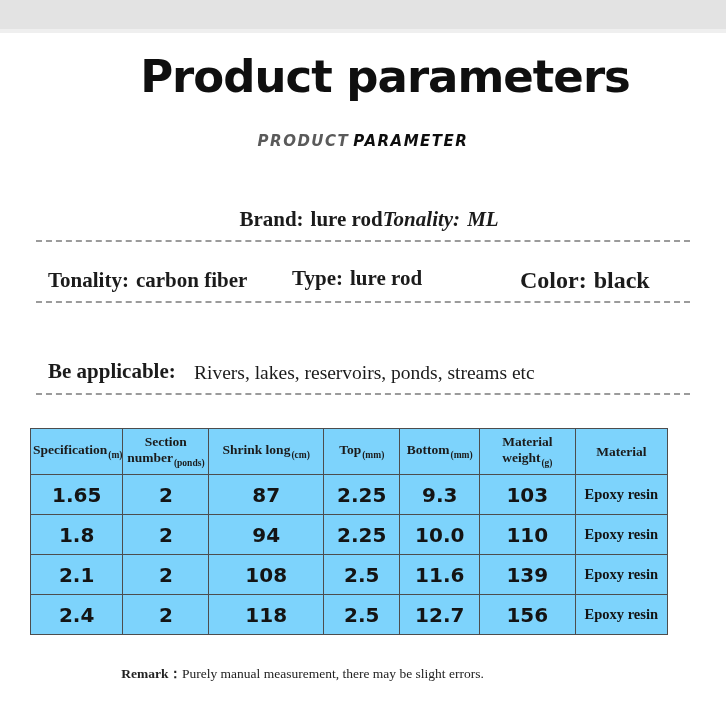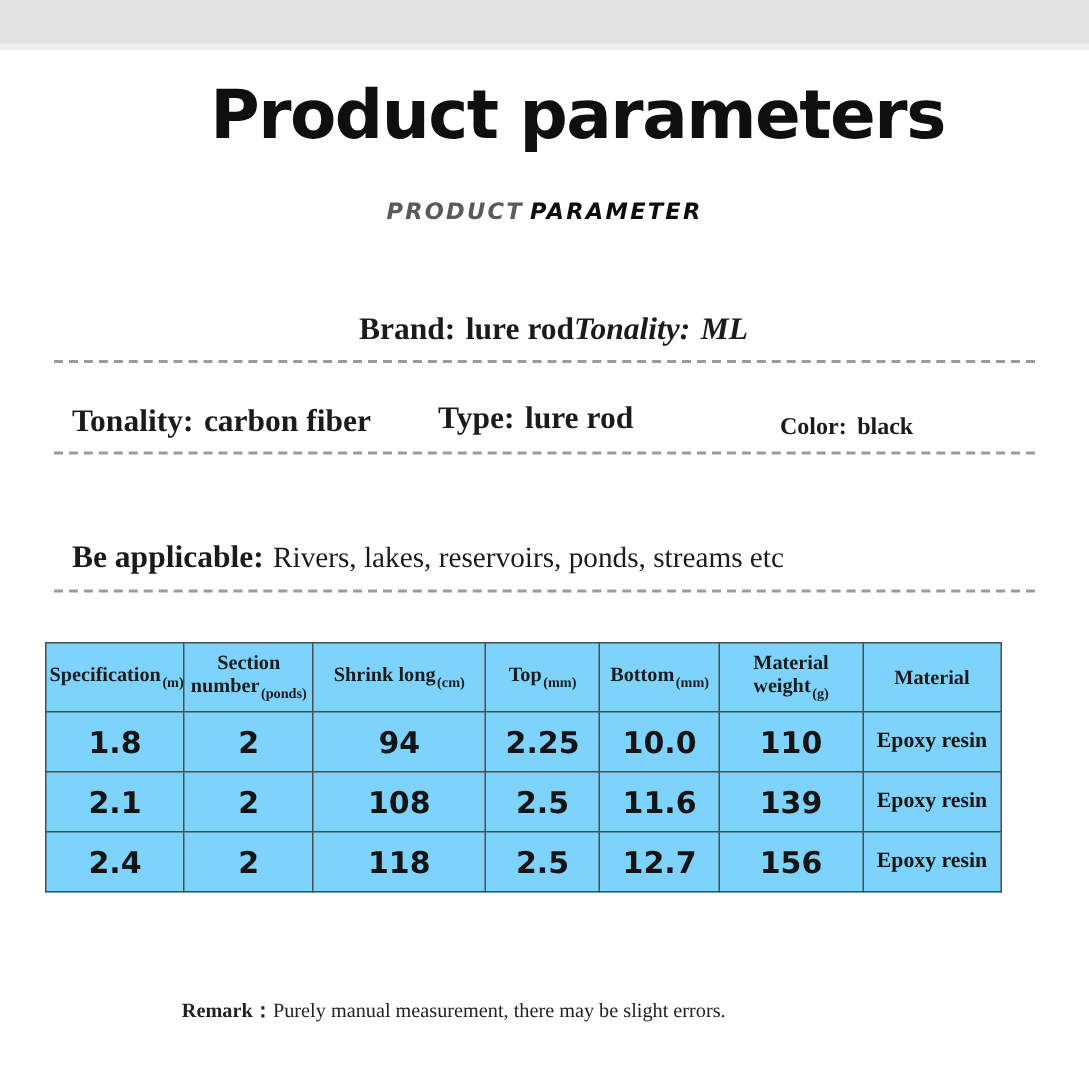--- a/index.html
+++ b/index.html
@@ -51,25 +51,25 @@
   .spec-item .val{margin-left:7px;font-weight:600;}
 
   #row-brand{top:202px;height:40px;}
   #row-brand .spec-inner{display:flex;justify-content:center;align-items:flex-end;padding:0 0 8px 0;}
   #row-brand .spec-item:first-child{margin-left:12px;}
   #row-brand .spec-item:last-child{font-style:italic;}
 
   #row-material{top:264px;height:39px;}
   #row-material .item-a{position:absolute;left:12px;bottom:8px;}
   #row-material .item-b{position:absolute;left:256px;bottom:10px;}
-  #row-material .item-c{position:absolute;left:484px;bottom:7px;font-size:16px;}
+  #row-material .item-c{position:absolute;left:484px;bottom:7px;font-size:24px;}
 
   #row-applicable{top:326px;height:42px;margin-top:27px;}
   #row-applicable .lab{position:absolute;left:12px;bottom:9px;font-size:21px;font-weight:700;white-space:nowrap;}
-  #row-applicable .val{position:absolute;left:146px;bottom:9px;font-size:19.5px;font-weight:400;white-space:nowrap;}
+  #row-applicable .val{position:absolute;left:158px;bottom:9px;font-size:19.5px;font-weight:400;white-space:nowrap;}
 
   table.params{
     position:absolute;top:428px;left:30px;width:638px;
     border-collapse:collapse;table-layout:fixed;
     background:#7dd3fc;
   }
   .params th,.params td{
     border:1px solid var(--border);
     text-align:center;vertical-align:middle;
     padding:0 2px;overflow:hidden;
@@ -155,20 +155,29 @@
       <th><span class="hl">Section number</span><sub class="hu">(ponds)</sub></th>
       <th><span class="hl">Shrink long</span><sub class="hu">(cm)</sub></th>
       <th><span class="hl">Top</span><sub class="hu">(mm)</sub></th>
       <th><span class="hl">Bottom</span><sub class="hu">(mm)</sub></th>
       <th><span class="hl">Material weight</span><sub class="hu">(g)</sub></th>
       <th><span class="hl">Material</span></th>
     </tr>
   </thead>
   <tbody>
     <tr>
+      <td>1.65</td>
+      <td>2</td>
+      <td>87</td>
+      <td>2.25</td>
+      <td>9.3</td>
+      <td>103</td>
+      <td class="mat-cell">Epoxy resin</td>
+    </tr>
+    <tr>
       <td>1.8</td>
       <td>2</td>
       <td>94</td>
       <td>2.25</td>
       <td>10.0</td>
       <td>110</td>
       <td class="mat-cell">Epoxy resin</td>
     </tr>
     <tr>
       <td>2.1</td>

